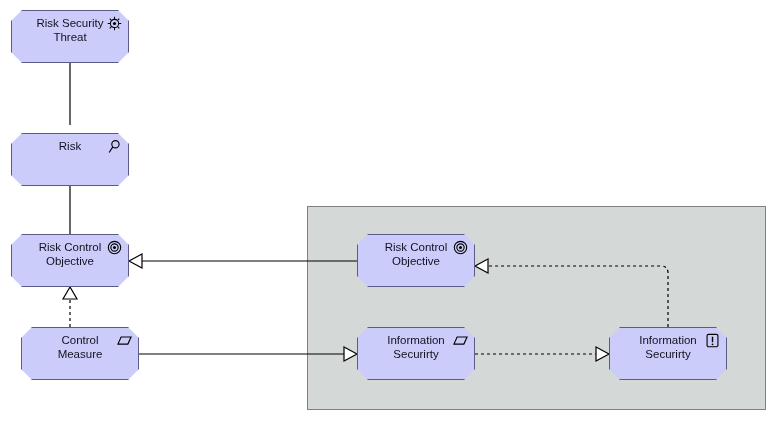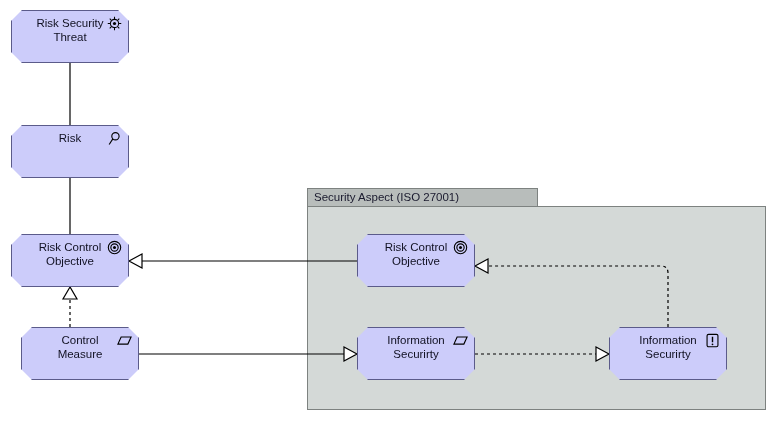--- a/index.html
+++ b/index.html
@@ -96,21 +96,20 @@
     stroke: #000000;
     stroke-width: 1.2;
     stroke-linejoin: miter;
   }
 </style>
 </head>
 <body>
 
 <div id="canvas">
 
-  <div class="group-tab" id="group-tab" style="left: 307px; top: 188px; width: 231px; height: 18px;"><span>Security Aspect (ISO 27001)</span></div>
   <div class="group-body" id="group-body" style="left: 307px; top: 206px; width: 459px; height: 204px;"></div>
 
   <svg id="connectors" viewBox="0 0 777 422" width="777" height="422">
 
     <line x1="70" y1="63" x2="70" y2="125"></line>
 
     <line x1="70" y1="178" x2="70" y2="234"></line>
 
     <line class="dashed" x1="70" y1="327" x2="70" y2="298"></line>
     <polygon class="arrowhead" points="70,287 63,299 77,299"></polygon>
@@ -140,21 +139,21 @@
         <line x1="0.8" y1="8" x2="3.4" y2="8" stroke="#000" stroke-width="1.1"></line>
         <line x1="12.6" y1="8" x2="15.2" y2="8" stroke="#000" stroke-width="1.1"></line>
         <line x1="2.9" y1="2.9" x2="4.7" y2="4.7" stroke="#000" stroke-width="1.1"></line>
         <line x1="11.3" y1="11.3" x2="13.1" y2="13.1" stroke="#000" stroke-width="1.1"></line>
         <line x1="13.1" y1="2.9" x2="11.3" y2="4.7" stroke="#000" stroke-width="1.1"></line>
         <line x1="4.7" y1="11.3" x2="2.9" y2="13.1" stroke="#000" stroke-width="1.1"></line>
       </svg>
     </div>
   </div>
 
-  <div class="node" id="node-risk" style="left: 11px; top: 125px; width: 118px; height: 53px;">
+  <div class="node" id="node-risk" style="left: 11px; top: 133px; width: 118px; height: 53px;">
     <div class="label">Risk</div>
     <div class="node-icon">
       <svg viewBox="0 0 16 16" width="15" height="15">
         <circle cx="9" cy="5.6" r="3.9" fill="none" stroke="#000" stroke-width="1.2"></circle>
         <line x1="6.2" y1="8.4" x2="2.3" y2="14.4" stroke="#000" stroke-width="1.2"></line>
       </svg>
     </div>
   </div>
 
   <div class="node" id="node-risk-control-objective-left" style="left: 11px; top: 234px; width: 118px; height: 53px;">

